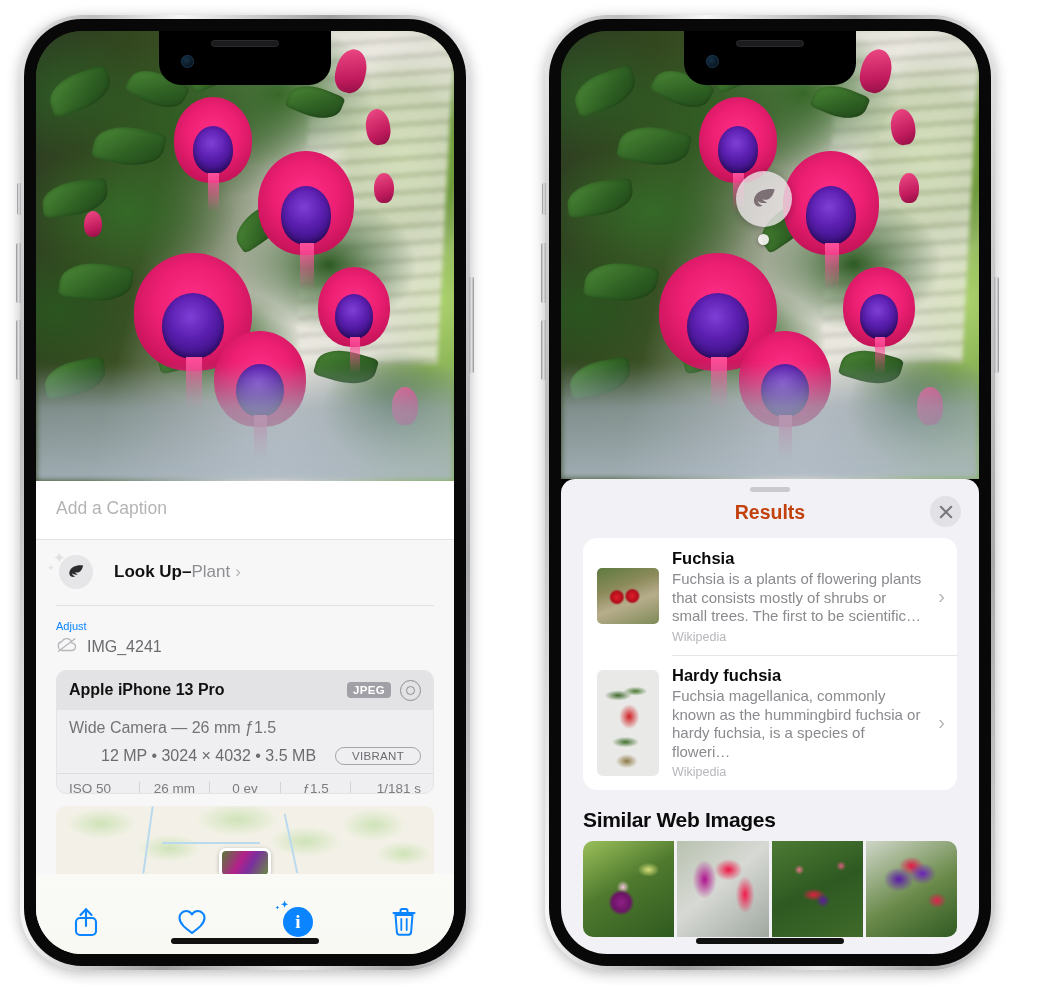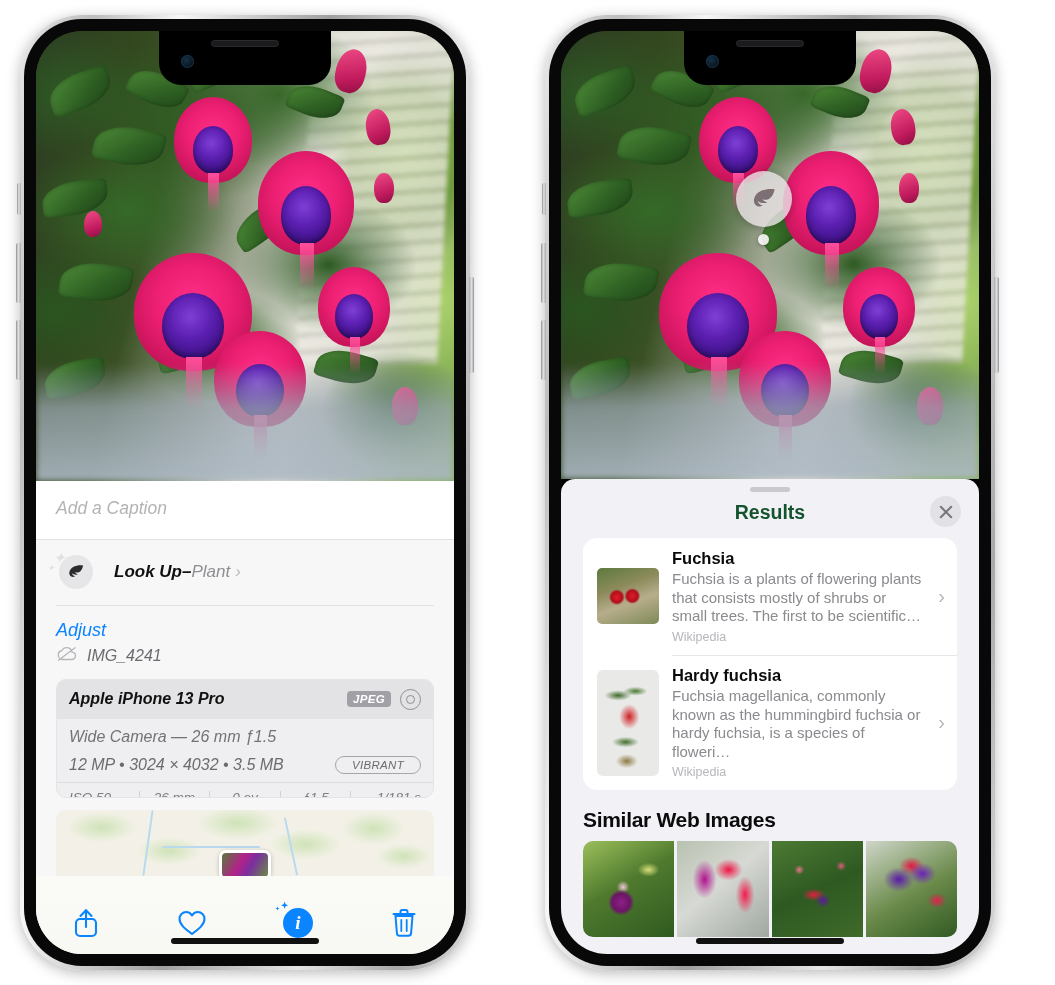--- a/index.html
+++ b/index.html
@@ -142,21 +142,20 @@
     position: absolute; z-index: 20; width: 11px; height: 11px; border-radius: 50%;
     background: rgba(248,244,245,.92); box-shadow: 0 1px 4px rgba(0,0,0,.3);
   }
 
   
   .info-panel {
     position: absolute; left: 0; right: 0; bottom: 0;
     background: #f7f7f7;
     display: flex; flex-direction: column;
     z-index: 25;
-    font-style: italic;
   }
   .caption-field {
     background: #ffffff;
     padding: 17px 20px 20px 20px;
     font-size: 17.5px; color: #b4b4b6;
     border-bottom: .5px solid #e2e2e4;
   }
   .lookup-row {
     display: flex; align-items: center;
     padding: 12px 20px 13px 20px;
@@ -179,21 +178,21 @@
   .lookup-text .cat { color: #8e8e93; font-weight: 400; }
   .lookup-chev { color: #b6b6bb; font-size: 17px; margin-left: 5px; }
 
   .meta-block { padding: 0 20px; }
   .meta-sep { height: .5px; background: #e2e2e4; margin: 0 0 0 0; }
   .date-row {
     display: flex; justify-content: space-between; align-items: baseline;
     padding: 14px 0 0 0;
   }
   .date-text { font-size: 16.5px; font-weight: 700; color: #111; letter-spacing: -.1px; }
-  .adjust-link { font-size: 18px; color: #0a84ff; }
+  .adjust-link { font-size: 11px; color: #0a84ff; }
   .file-row { display: flex; align-items: center; gap: 9px; padding: 5px 0 13px 0; }
   .file-row svg { width: 22px; height: 16px; }
   .file-name { font-size: 16px; color: #6b6b70; }
 
   .camera-card {
     margin: 0 20px; border-radius: 10px; overflow: hidden;
     background: #efeff1; border: .5px solid #e4e4e6;
   }
   .cam-head {
     display: flex; align-items: center; justify-content: space-between;
@@ -206,21 +205,21 @@
     padding: 2px 6px; border-radius: 4px; letter-spacing: .3px;
   }
   .aperture-ring {
     width: 21px; height: 21px; border-radius: 50%;
     border: 1.6px solid #8e8e93; display: flex; align-items: center; justify-content: center;
   }
   .aperture-ring i { width: 9px; height: 9px; border-radius: 50%; border: 1.6px solid #8e8e93; display:block; }
   .cam-body { padding: 9px 12px 8px 12px; }
   .cam-lens { font-size: 16px; color: #737373; margin-bottom: 10px; }
   .cam-specs-row { display: flex; align-items: center; justify-content: space-between; }
-  .cam-specs { font-size: 16px; color: #6b6b70; }
+  .cam-specs { font-size: 16px; color: #6b6b70; margin-left: 32px; }
   .badge-vibrant {
     border: 1px solid #a5a5aa; border-radius: 11px;
     font-size: 11.5px; color: #6b6b70; font-weight: 400;
     padding: 2px 16px; letter-spacing: .3px;
   }
   .cam-exif {
     display: flex; align-items: center; border-top: .5px solid #dddde0;
     padding: 7px 12px 8px 12px;
   }
   .cam-exif span { font-size: 13.5px; color: #7c7c81; flex: 1; text-align: center; }
@@ -277,21 +276,21 @@
     z-index: 25; overflow: hidden;
   }
   .grabber {
     width: 40px; height: 5px; border-radius: 3px; background: #c9c9ce;
     margin: 8px auto 0 auto;
   }
   .sheet-head {
     position: relative; display: flex; align-items: center; justify-content: center;
     padding: 9px 0 14px 0;
   }
-  .sheet-title { font-size: 19.5px; font-weight: 700; color: #14532d; }
+  .sheet-title { font-size: 19.5px; font-weight: 700; color: #c2410c; }
   .sheet-close {
     position: absolute; right: 18px; top: 4px;
     width: 31px; height: 31px; border-radius: 50%;
     background: #e1e1e6; display: flex; align-items: center; justify-content: center;
   }
   .sheet-close svg { width: 14px; height: 14px; }
 
   .section-head {
     display: flex; align-items: baseline; justify-content: space-between;
     padding: 2px 22px 9px 22px;

